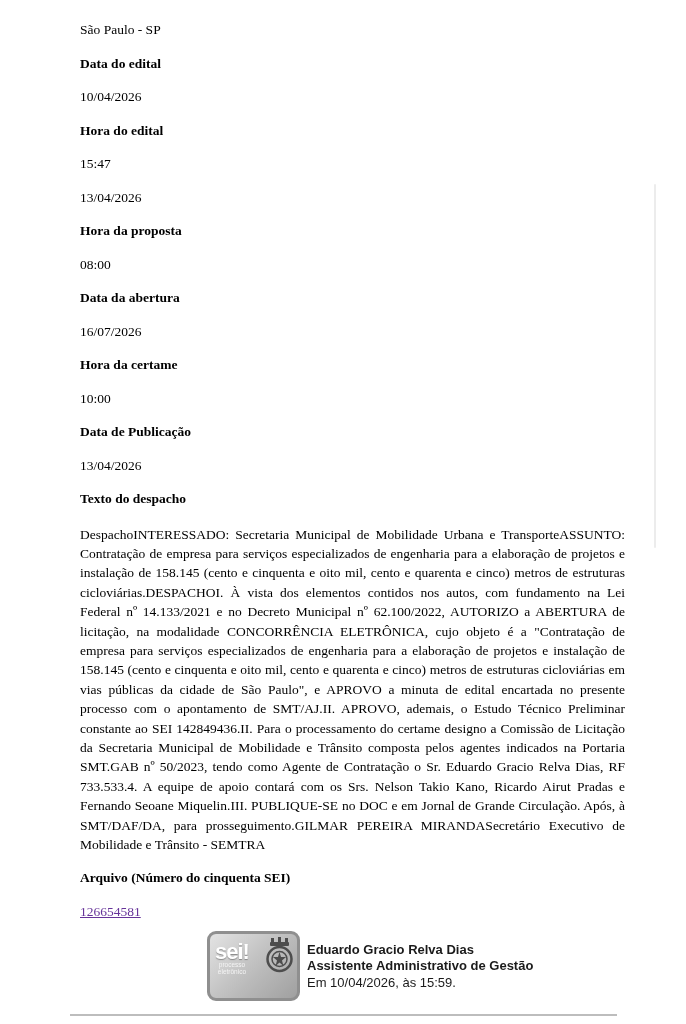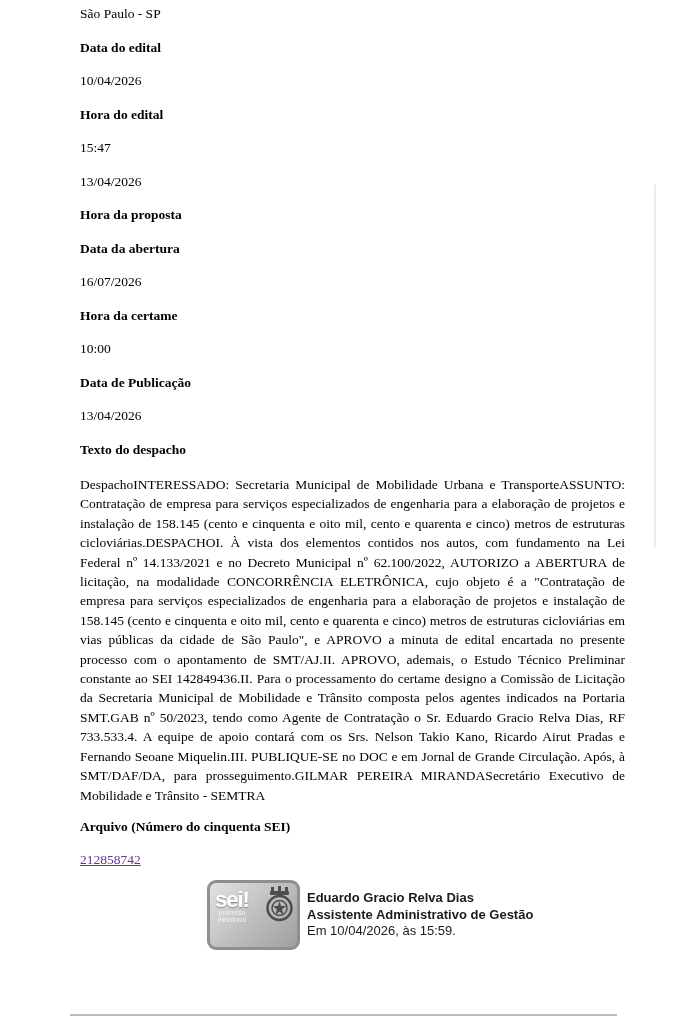--- a/index.html
+++ b/index.html
@@ -6,21 +6,21 @@
   body {
     width:686px; height:1024px; position:relative; overflow:hidden;
     font-family:"Liberation Serif", "DejaVu Serif", serif;
     color:#000000;
   }
   .page {
     position:absolute; inset:0;
     padding:6px 61px 0 80px;
     box-sizing:border-box;
   }
-  .page p { margin:0 0 18px 0; font-size:13.5px; line-height:15.5px; }
+  .page p { margin:16px 0 18px 0; font-size:13.5px; line-height:15.5px; }
   .label { font-weight:bold; }
   .despacho-text {
     text-align:justify;
     line-height:19.4px !important;
     margin-bottom:14px !important;
   }
   .doc-link { color:#663399; text-decoration:underline; cursor:pointer; }
   .link-row { margin-bottom:12px !important; }
 
   .signature {
@@ -69,20 +69,21 @@
     <p class="label">Hora do edital</p>
     <p>15:47</p>
   </section>
 
   <section>
     <p>13/04/2026</p>
   </section>
 
   <section>
     <p class="label">Hora da proposta</p>
+    <p>08:00</p>
   </section>
 
   <section>
     <p class="label">Data da abertura</p>
     <p>16/07/2026</p>
   </section>
 
   <section>
     <p class="label">Hora da certame</p>
     <p>10:00</p>
@@ -90,21 +91,21 @@
 
   <section>
     <p class="label">Data de Publicação</p>
     <p>13/04/2026</p>
   </section>
 
   <p class="label">Texto do despacho</p>
   <p class="despacho-text">DespachoINTERESSADO: Secretaria Municipal de Mobilidade Urbana e TransporteASSUNTO: Contratação de empresa para serviços especializados de engenharia para a elaboração de projetos e instalação de 158.145 (cento e cinquenta e oito mil, cento e quarenta e cinco) metros de estruturas cicloviárias.DESPACHOI. À vista dos elementos contidos nos autos, com fundamento na Lei Federal nº 14.133/2021 e no Decreto Municipal nº 62.100/2022, AUTORIZO a ABERTURA de licitação, na modalidade CONCORRÊNCIA ELETRÔNICA, cujo objeto é a "Contratação de empresa para serviços especializados de engenharia para a elaboração de projetos e instalação de 158.145 (cento e cinquenta e oito mil, cento e quarenta e cinco) metros de estruturas cicloviárias em vias públicas da cidade de São Paulo", e APROVO a minuta de edital encartada no presente processo com o apontamento de SMT/AJ.II. APROVO, ademais, o Estudo Técnico Preliminar constante ao SEI 142849436.II. Para o processamento do certame designo a Comissão de Licitação da Secretaria Municipal de Mobilidade e Trânsito composta pelos agentes indicados na Portaria SMT.GAB nº 50/2023, tendo como Agente de Contratação o Sr. Eduardo Gracio Relva Dias, RF 733.533.4. A equipe de apoio contará com os Srs. Nelson Takio Kano, Ricardo Airut Pradas e Fernando Seoane Miquelin.III. PUBLIQUE-SE no DOC e em Jornal de Grande Circulação. Após, à SMT/DAF/DA, para prosseguimento.GILMAR PEREIRA MIRANDASecretário Executivo de Mobilidade e Trânsito - SEMTRA</p>
 
   <p class="label">Arquivo (Número do cinquenta SEI)</p>
-  <p class="link-row"><a href="#" class="doc-link">212858742</a></p>
+  <p class="link-row"><a href="#" class="doc-link">126654581</a></p>
 
   <div class="signature">
     <div class="sei-logo">
       <div class="sei-left">
         <span class="sei-word">sei!</span>
         <span class="sei-sub">processo</span>
         <span class="sei-sub">eletrônico</span>
       </div>
       <span>
         <svg width="27" height="40" viewBox="0 0 27 40" aria-hidden="true">

